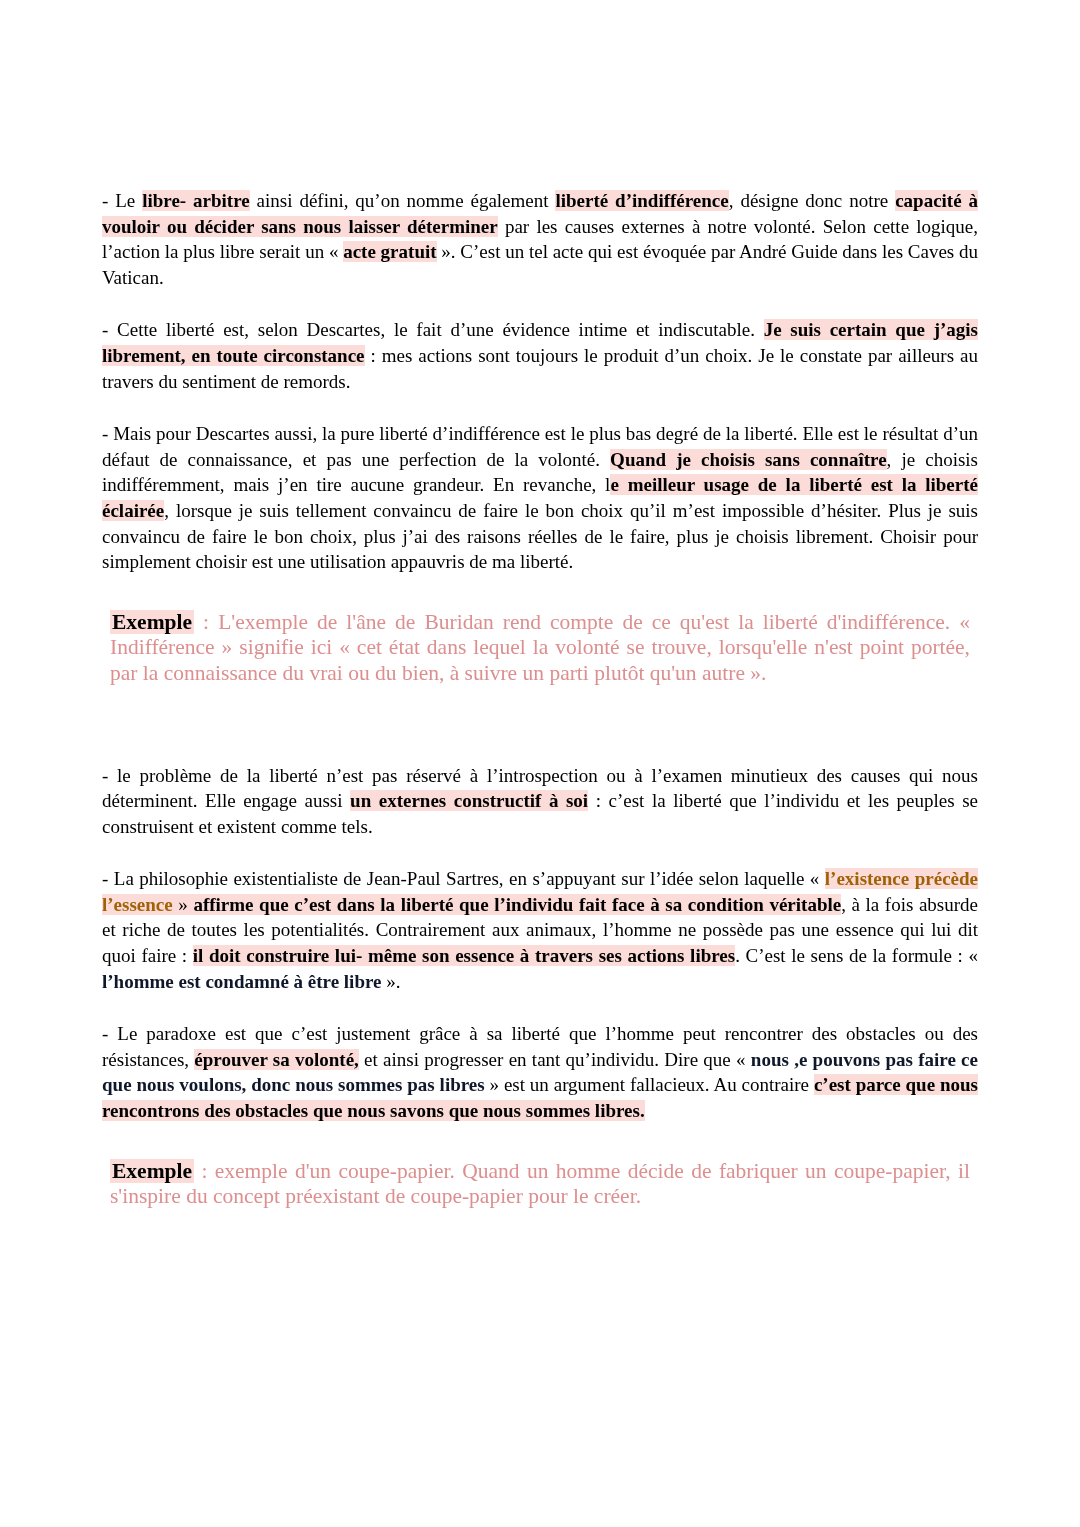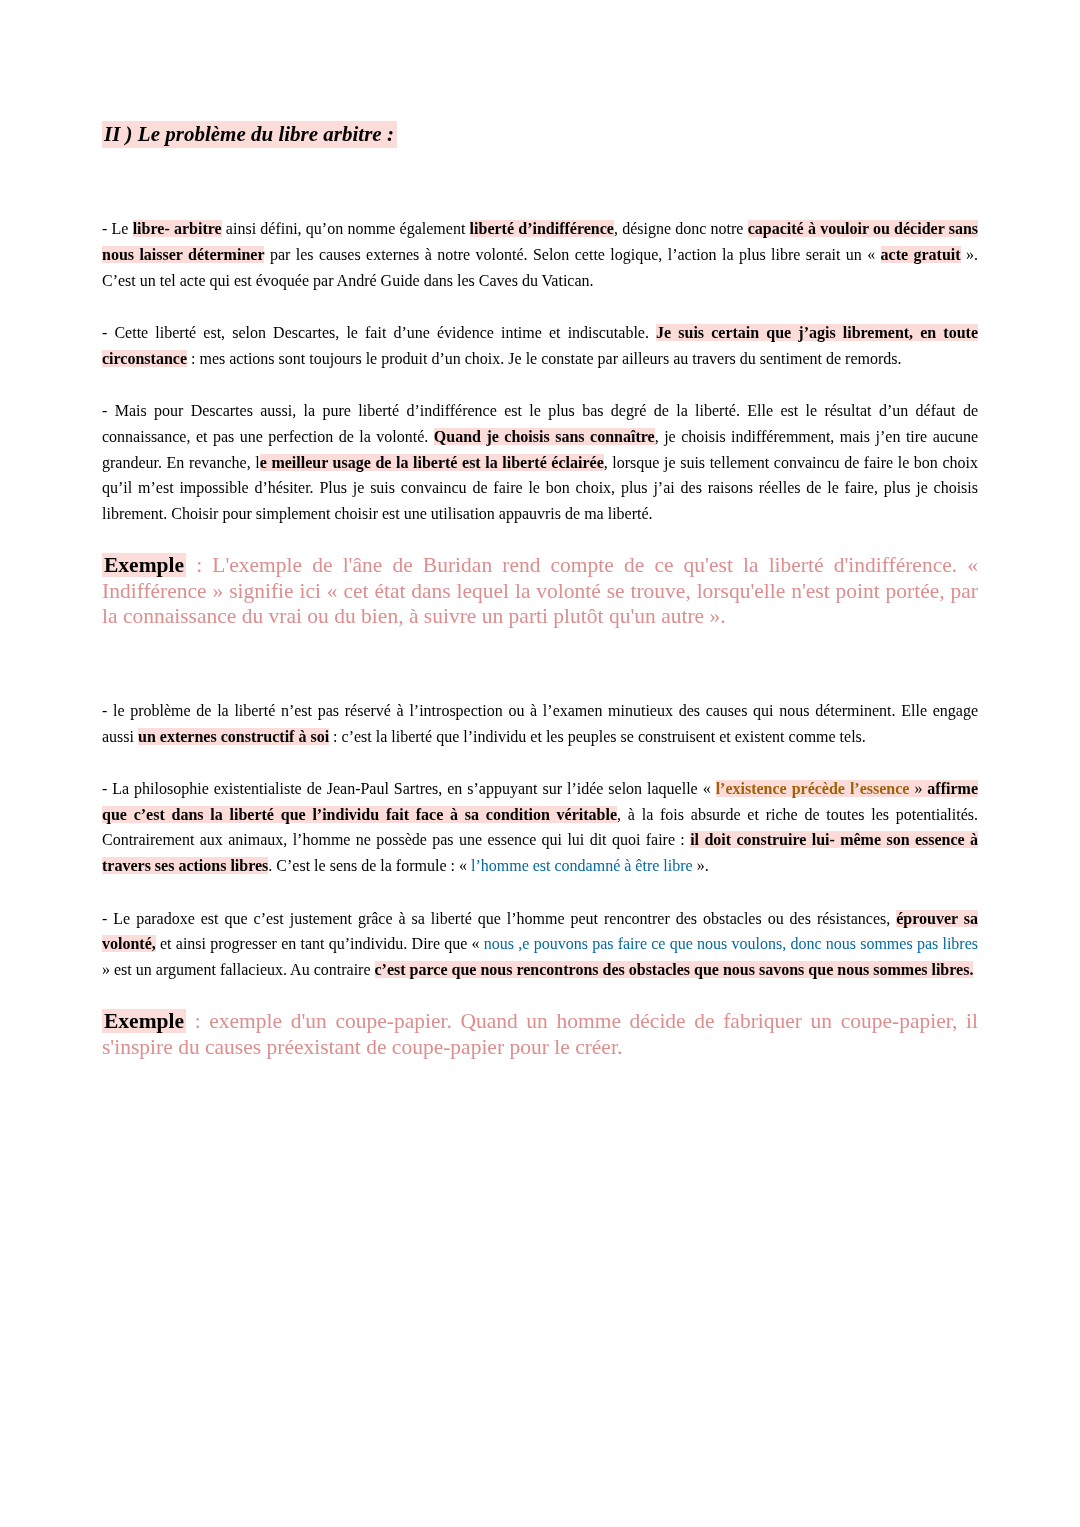--- a/index.html
+++ b/index.html
@@ -31,50 +31,49 @@
     font-style: italic;
     margin: 0 0 0 0;
     line-height: 1.35;
     display: block;
   }
   h2.heading .hl {
     background: #fbdcd8;
     padding: 1px 3px 2px 2px;
   }
   p.para {
-    font-size: 16px;
+    font-size: 19px;
     line-height: 25.6px;
     text-align: justify;
     margin: 0;
     hyphens: none;
   }
   .blk-gap-lg { height: 32px; }
   .blk-gap-md { height: 27px; }
   .blk-gap-xl { height: 36px; }
   .hl     { background: #fbdcd8; }
   .hlb    { background: #fbdcd8; font-weight: bold; }
-  .pinkb  { color: #0369a1; font-weight: normal; }
+  .pinkb  { color: #0f172a; font-weight: bold; }
   .pinkbh { color: #a16207; font-weight: bold; background: #fbdcd8; }
   .exlabel{ font-weight: bold; background: #fbdcd8; color:#000; padding: 0 2px; }
   .exbody { color: #dd8e8e; }
 
   .example {
     font-size: 21.5px;
     line-height: 25.6px;
     text-align: justify;
-    margin: 0;
+    margin: 8px;
   }
 </style>
 </head>
 <body>
 
 <div class="page">
   <div class="content">
 
-    <h2 class="heading"><span class="hl">II ) Le problème du libre arbitre  :</span></h2>
 
     <div class="blk-gap-lg"></div>
 
 
     <div class="blk-gap-xl"></div>
 
     <p class="para"><span>- Le </span><span class="hlb">libre- arbitre</span><span> ainsi défini, qu’on nomme également </span><span class="hlb">liberté d’indifférence</span><span>, désigne donc notre </span><span class="hlb">capacité à vouloir ou décider sans nous laisser déterminer</span><span> par les causes externes à notre volonté. Selon cette logique, l’action la plus libre serait un « </span><span class="hlb">acte gratuit</span><span> ». C’est un tel acte qui est évoquée par André Guide dans les Caves du Vatican.</span></p>
 
     <div class="blk-gap-md"></div>
 
@@ -98,16 +97,16 @@
     <div class="blk-gap-md"></div>
 
     <p class="para"><span>- La philosophie existentialiste de Jean-Paul Sartres, en s’appuyant sur l’idée selon laquelle « </span><span class="pinkbh">l’existence précède l’essence</span><span class="hl"> » </span><span class="hlb">affirme que c’est dans la liberté que l’individu fait face  à sa condition véritable</span><span>, à la fois absurde et riche de toutes les potentialités. Contrairement aux animaux, l’homme ne possède pas une essence qui lui dit quoi faire : </span><span class="hlb">il doit construire lui- même son essence à travers ses actions libres</span><span>. C’est le sens de la formule : « </span><span class="pinkb">l’homme est condamné à être libre</span><span> ».</span></p>
 
     <div class="blk-gap-md"></div>
 
     <p class="para"><span>- Le paradoxe est que c’est justement grâce à sa liberté que l’homme peut rencontrer des obstacles ou des  résistances, </span><span class="hlb">éprouver sa volonté,</span><span> et ainsi progresser en tant qu’individu. Dire que « </span><span class="pinkb">nous ,e pouvons pas faire ce que nous voulons, donc nous sommes pas libres</span><span> » est un argument fallacieux. Au contraire </span><span class="hlb">c’est parce que nous rencontrons des obstacles que nous savons que nous sommes libres.</span><span></span></p>
 
     <div class="blk-gap-md"></div>
 
-    <p class="example"><span class="exlabel">Exemple</span><span class="exbody"> : </span><span class="exbody">exemple d'un coupe-papier. Quand un homme décide de fabriquer un coupe-papier, il s'inspire du causes préexistant de coupe-papier pour le créer.</span></p>
+    <p class="example"><span class="exlabel">Exemple</span><span class="exbody"> : </span><span class="exbody">exemple d'un coupe-papier. Quand un homme décide de fabriquer un coupe-papier, il s'inspire du concept préexistant de coupe-papier pour le créer.</span></p>
 
   </div>
 </div>
 
 </body></html>

